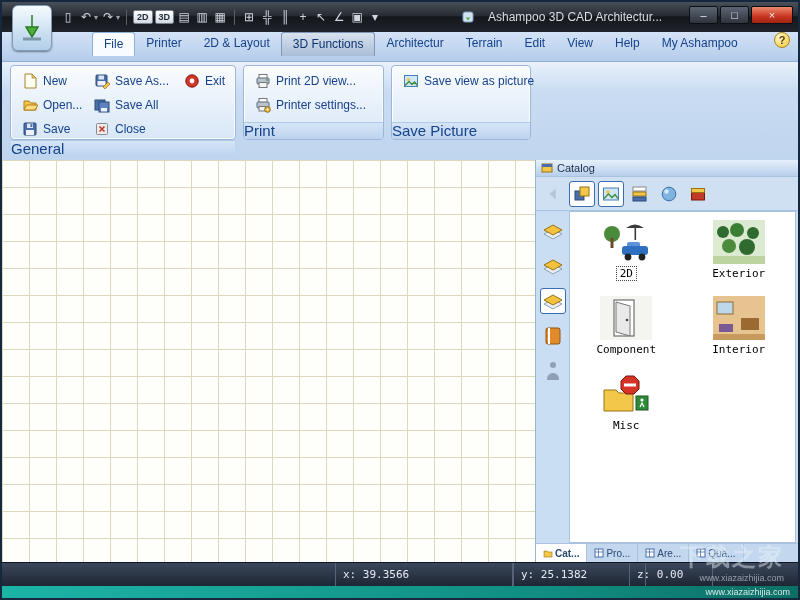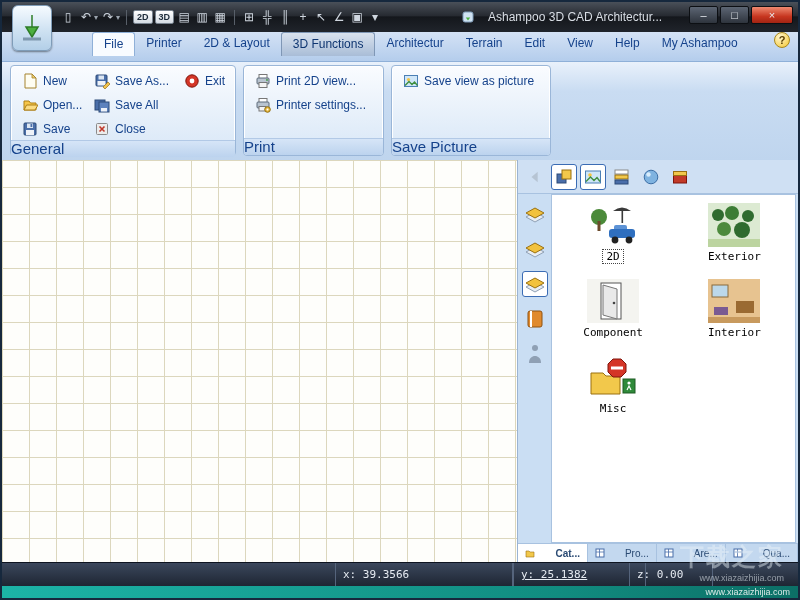--- a/index.html
+++ b/index.html
@@ -33,24 +33,24 @@
     display:flex; padding-left:90px; }
   .tab { height:24px; line-height:23px; padding:0 11px; font-size:12px; color:#15428b; border-radius:3px 3px 0 0; white-space:nowrap; cursor:default; }
   .tab-sel { background:#f8fbff; border:1px solid #8fb0d8; border-bottom:none; }
   .tab-3d { background:linear-gradient(#d9e2ee,#a9bdd7); border:1px solid #7f97b6; border-bottom:none; color:#0e3570; }
   .helpbtn { margin-left:auto; margin-right:8px; margin-bottom:5px; width:16px; height:16px; border-radius:50%;
     background:radial-gradient(circle at 35% 30%, #fff6cf, #f5c62c); border:1px solid #a8871c;
     color:#5a3e00; font-weight:bold; font-size:11px; line-height:14px; text-align:center; cursor:default; }
 
   
   .ribbon { position:absolute; top:60px; left:0; right:0; height:98px;
-    background:linear-gradient(#e9f1fb,#c9dcf2 30%,#bfd5ee); padding:3px 4px 4px 8px; display:flex; gap:7px; }
+    background:linear-gradient(#e9f1fb,#c9dcf2 30%,#bfd5ee); padding:3px 4px 20px 8px; display:flex; gap:7px; }
   .rgroup { border:1px solid #9ab6d8; border-radius:4px; display:flex; flex-direction:column;
     background:linear-gradient(#fafcff,#e7f0fa 55%,#d8e7f7); box-shadow:inset 0 0 0 1px #ffffff; }
-  .g-general { width:226px; } .g-print { width:141px; } .g-savepic { width:160px; }
+  .g-general { width:226px; } .g-print { width:141px; } .g-savepic { width:140px; }
   .gbody { flex:1; display:flex; padding:4px 4px 0 6px; }
   .gcol { display:flex; flex-direction:column; gap:2px; }
   .rbtn { display:flex; align-items:center; gap:5px; height:22px; padding:0 5px; font-size:12px; color:#15428b; white-space:nowrap; border-radius:3px; cursor:default; }
   .ric { width:16px; height:16px; flex:0 0 16px; }
   .ric svg { width:16px; height:16px; display:block; }
   .glabel { height:17px; line-height:16px; font-size:15px; color:#15428b;
     background:linear-gradient(#d6e5f7,#bcd3ee); border-top:1px solid #b2c9e6; border-radius:0 0 3px 3px; }
 
   
   .main { position:absolute; top:158px; left:0; right:0; bottom:36px; display:flex; }
@@ -71,30 +71,30 @@
   .sicon { width:26px; height:26px; display:flex; align-items:center; justify-content:center; border:1px solid transparent; cursor:default; }
   .sicon.sel { background:#fff; border:1px solid #3b6cb4; border-radius:3px; }
   .cat-content { flex:1; background:#fff; border:1px solid #a8c2e0; margin:0 2px 0 0;
     display:grid; grid-template-columns:1fr 1fr; justify-items:center; align-content:start; padding-top:8px; row-gap:16px; }
   .citem { display:flex; flex-direction:column; align-items:center; gap:3px; cursor:default; }
   .thumb { width:52px; height:44px; }
   .thumb svg { width:52px; height:44px; display:block; }
   .clabel { font-family:"DejaVu Sans Mono", monospace; font-size:11px; color:#000; }
   .focusbox { outline:1px dotted #444; padding:0 3px; }
   .cat-tabs { height:19px; display:flex; background:#c3d8ef; border-top:1px solid #a8c2e0; }
-  .ctab { display:flex; align-items:center; gap:20px; padding:0 7px; font-size:10px; color:#2a4a73; border-right:1px solid #a8c2e0; cursor:default; }
+  .ctab { display:flex; align-items:center; gap:2px; padding:0 7px; font-size:10px; color:#2a4a73; border-right:1px solid #a8c2e0; cursor:default; }
   .ctab-sel { background:#fff; font-weight:bold; }
 
   
   .statusbar { position:absolute; left:0; right:0; bottom:12px; height:24px;
     background:linear-gradient(#3b475c,#1e2633); border-top:1px solid #0e1420;
     color:#e6ebf2; font-family:"DejaVu Sans Mono", monospace; font-size:11px;margin-top:12px; }
   .seg { position:absolute; top:0; height:24px; line-height:23px; padding-left:7px;
     border-left:1px solid #55647c; border-right:1px solid #55647c; }
-  .seg-x { left:333px; width:178px; } .seg-y { left:511px; width:133px;text-decoration:underline; } .seg-z { left:627px; width:84px; }
+  .seg-x { left:333px; width:178px; } .seg-y { left:511px; width:133px; } .seg-z { left:627px; width:84px; }
 
   
   .bottomstrip { position:absolute; left:0; right:0; bottom:0; height:12px;
     background:linear-gradient(90deg,#1cb4a7,#118c80 70%,#0c6f66); color:rgba(255,255,255,.85);
     font-size:9px; line-height:12px; text-align:right; padding-right:8px; }
   .watermark { position:absolute; right:14px; bottom:15px; text-align:right; pointer-events:none; z-index:20; }
   .wm-big { font-size:24px; font-weight:bold; letter-spacing:2px; color:rgba(235,243,248,.45); }
   .wm-small { font-size:9px; color:rgba(235,243,248,.55); }
 
   svg { display:block; }
@@ -291,20 +291,27 @@
       </div>
       <div class="glabel">Save Picture</div>
     </div>
 
   </div>
 
   <div class="main">
     <div class="canvas"></div>
 
     <div class="catalog">
+      <div class="cat-head">
+        <svg width="12" height="12" viewBox="0 0 12 12">
+          <rect x="1" y="2" width="10" height="8" fill="#f2c84b" stroke="#9a7111"></rect>
+          <rect x="1" y="2" width="10" height="3" fill="#4a6ea9"></rect>
+        </svg>
+        <span>Catalog</span>
+      </div>
 
       <div class="cat-tools">
         <span class="cicon dis">
           <svg width="16" height="16" viewBox="0 0 18 18">
               <path d="M12 3L5 9l7 6z" fill="#9aa4ae"></path>
             </svg>
         </span>
         <span class="cicon boxed">
           <svg width="18" height="18" viewBox="0 0 18 18">
               <rect x="2" y="6" width="9" height="9" fill="#4a6ea9" stroke="#2c4a78"></rect>

